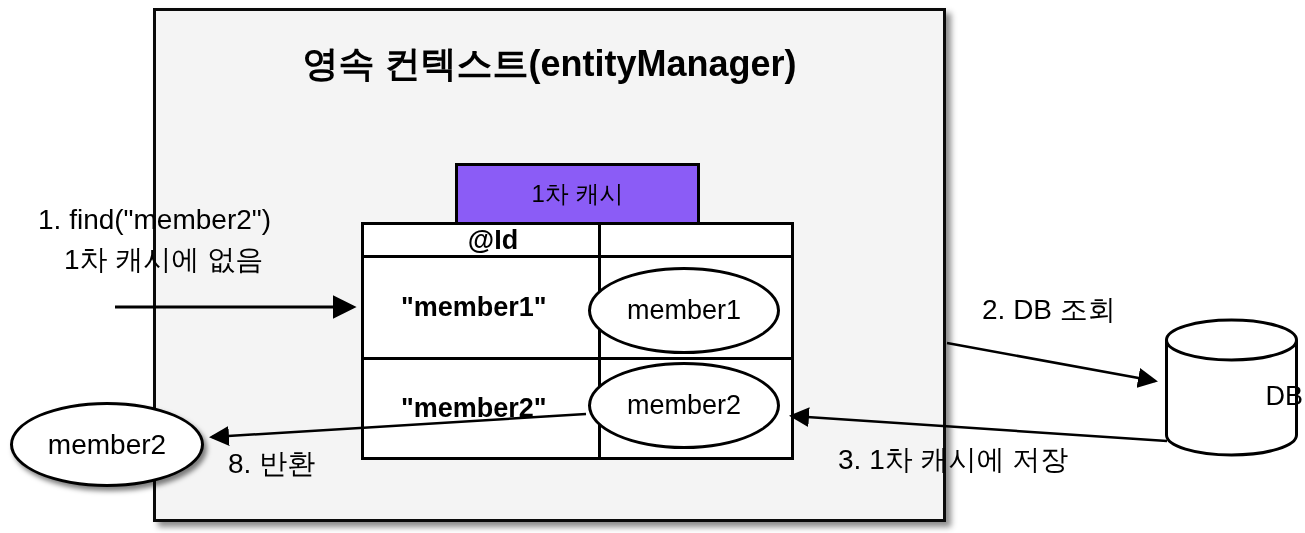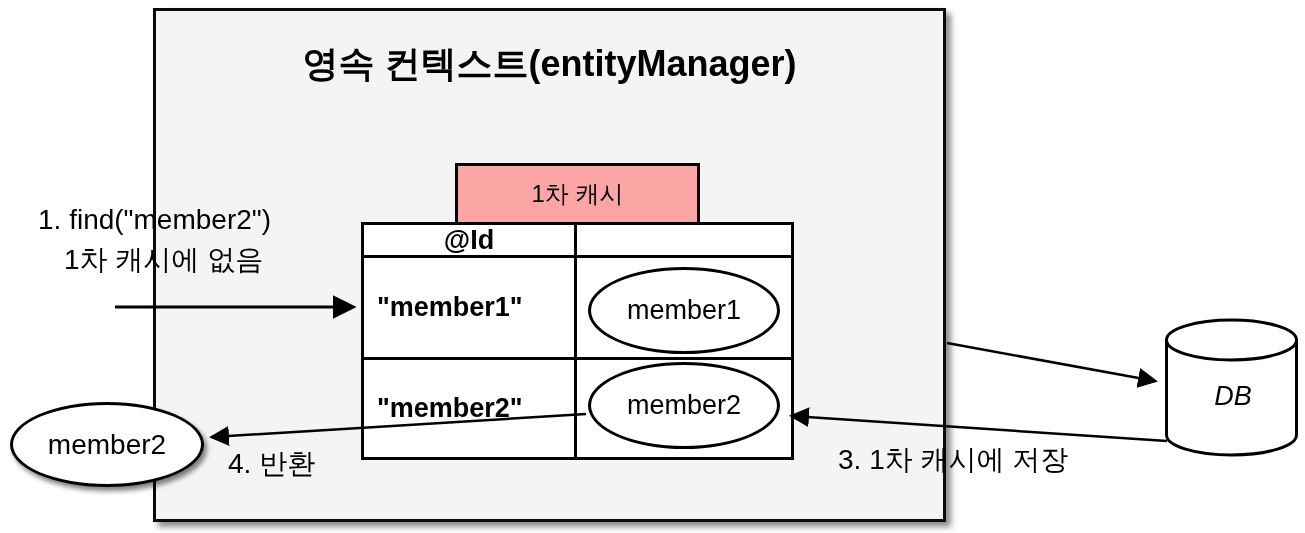--- a/index.html
+++ b/index.html
@@ -13,55 +13,55 @@
     background:#f4f4f4;border:3px solid #0a0a0a;box-sizing:border-box;
     box-shadow:5px 5px 6px rgba(0,0,0,0.45);
   }
   #diagram-title{
     position:absolute;left:153px;top:40px;width:793px;text-align:center;
     font-size:36px;font-weight:bold;letter-spacing:0px;
   }
   
   #cache-box{
     position:absolute;left:455px;top:163px;width:245px;height:62px;
-    background:#fca5a5;border:3px solid #000;box-sizing:border-box;
+    background:#8b5cf6;border:3px solid #000;box-sizing:border-box;
     display:flex;align-items:center;justify-content:center;font-size:24px;
   }
   
   #cache-table{
     position:absolute;left:361px;top:222px;width:433px;height:238px;
     background:#ffffff;border:3px solid #000;box-sizing:border-box;
   }
   .t-row{display:flex;width:100%;box-sizing:border-box;}
   .t-header{height:33px;border-bottom:3px solid #000;font-weight:bold;font-size:27px;}
   .t-header .t-cell{display:flex;align-items:center;justify-content:center;}
   .t-body1{height:102px;border-bottom:3px solid #000;}
   .t-body2{height:97px;}
-  .t-cell{box-sizing:border-box;}
+  .t-cell{box-sizing:border-box;margin-left:24px;}
   .t-col1{width:213px;border-right:3px solid #000;}
   .t-col2{flex:1;}
   .id-cell{display:flex;align-items:center;padding-left:13px;font-weight:bold;font-size:27px;}
   
   .entity-ellipse{
     position:absolute;width:192px;height:87px;background:#fff;border:3px solid #000;
     border-radius:50%;box-sizing:border-box;display:flex;align-items:center;justify-content:center;
     font-size:27px;
   }
   #entity-m1{left:588px;top:267px;text-align:center;}
   #entity-m2{left:588px;top:362px;}
   
   #result-ellipse{
     position:absolute;left:10px;top:402px;width:194px;height:85px;background:#fff;
     border:3px solid #000;border-radius:50%;box-sizing:border-box;
     display:flex;align-items:center;justify-content:center;font-size:28px;
     box-shadow:3px 4px 5px rgba(0,0,0,0.5);z-index:4;
   }
   
   #db-cylinder{position:absolute;left:1163px;top:317px;z-index:3;}
-  #db-label{position:absolute;left:1163px;top:381px;width:140px;text-align:center;font-size:27px;z-index:4;font-style:italic;}
+  #db-label{position:absolute;left:1163px;top:381px;width:140px;text-align:right;font-size:27px;z-index:4;}
   
   #arrows{position:absolute;left:0;top:0;width:1305px;height:533px;z-index:10;pointer-events:none;}
   
   .ann{position:absolute;font-size:28px;white-space:nowrap;z-index:6;}
   #ann-step1-l1{left:38px;top:204px;}
   #ann-step1-l2{left:64px;top:241px;text-align:center;}
   #ann-step2{left:982px;top:291px;}
   #ann-step3{left:838px;top:441px;}
   #ann-step4{left:228px;top:445px;}
 </style>
@@ -116,16 +116,17 @@
       </marker>
     </defs>
     <line x1="115" y1="307" x2="353" y2="307" stroke="#000" stroke-width="3" marker-end="url(#ah)"></line>
     <line x1="947" y1="343" x2="1155" y2="381" stroke="#000" stroke-width="2.5" marker-end="url(#ah)"></line>
     <line x1="1167" y1="441" x2="792" y2="416" stroke="#000" stroke-width="2.5" marker-end="url(#ah)"></line>
     <line x1="586" y1="414" x2="212" y2="437" stroke="#000" stroke-width="2.5" marker-end="url(#ah)"></line>
   </svg>
 
   <div id="ann-step1-l1" class="ann">1. find("member2")</div>
   <div id="ann-step1-l2" class="ann">1차 캐시에 없음</div>
+  <div id="ann-step2" class="ann">2. DB 조회</div>
   <div id="ann-step3" class="ann">3. 1차 캐시에 저장</div>
-  <div id="ann-step4" class="ann">4. 반환</div>
+  <div id="ann-step4" class="ann">8. 반환</div>
 
 </div>
 
 </body></html>

